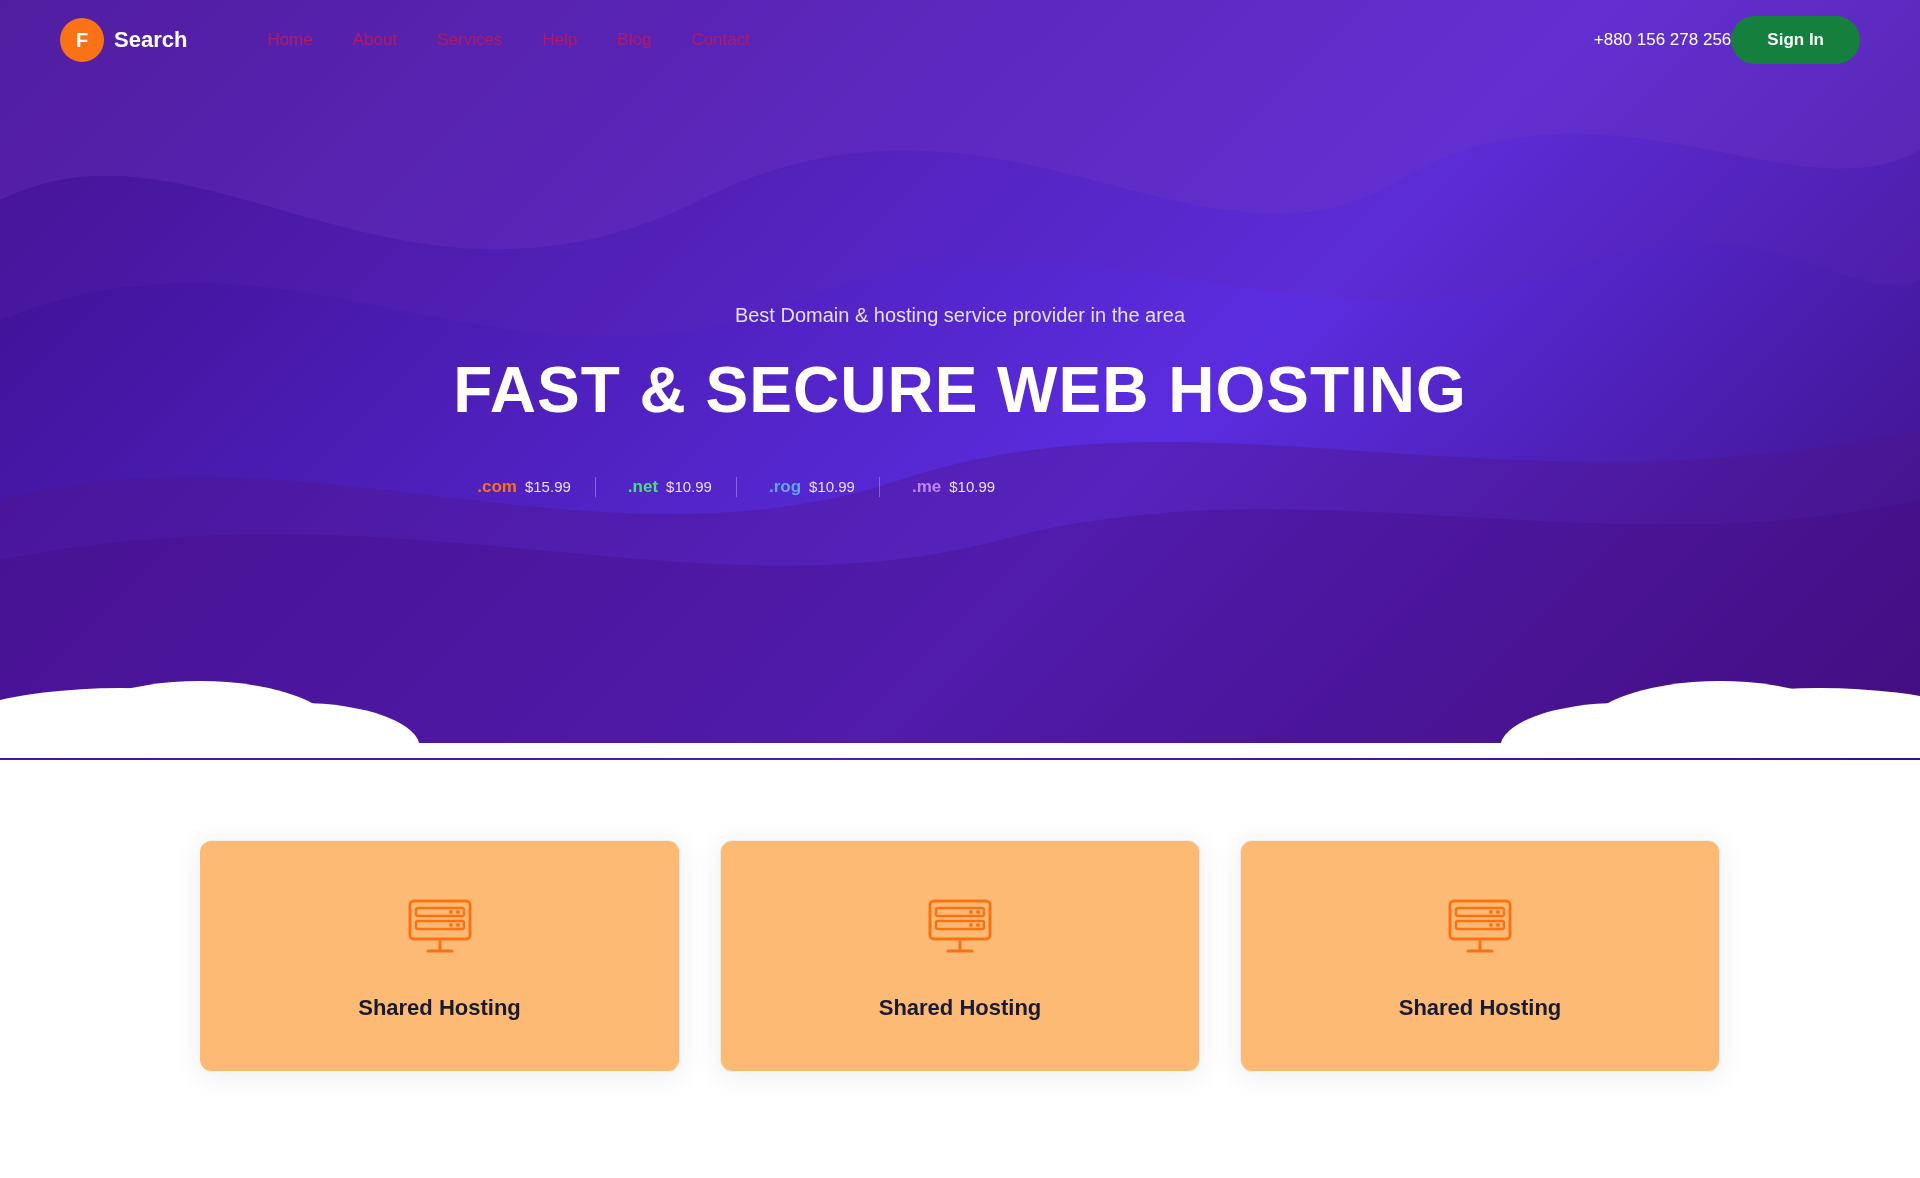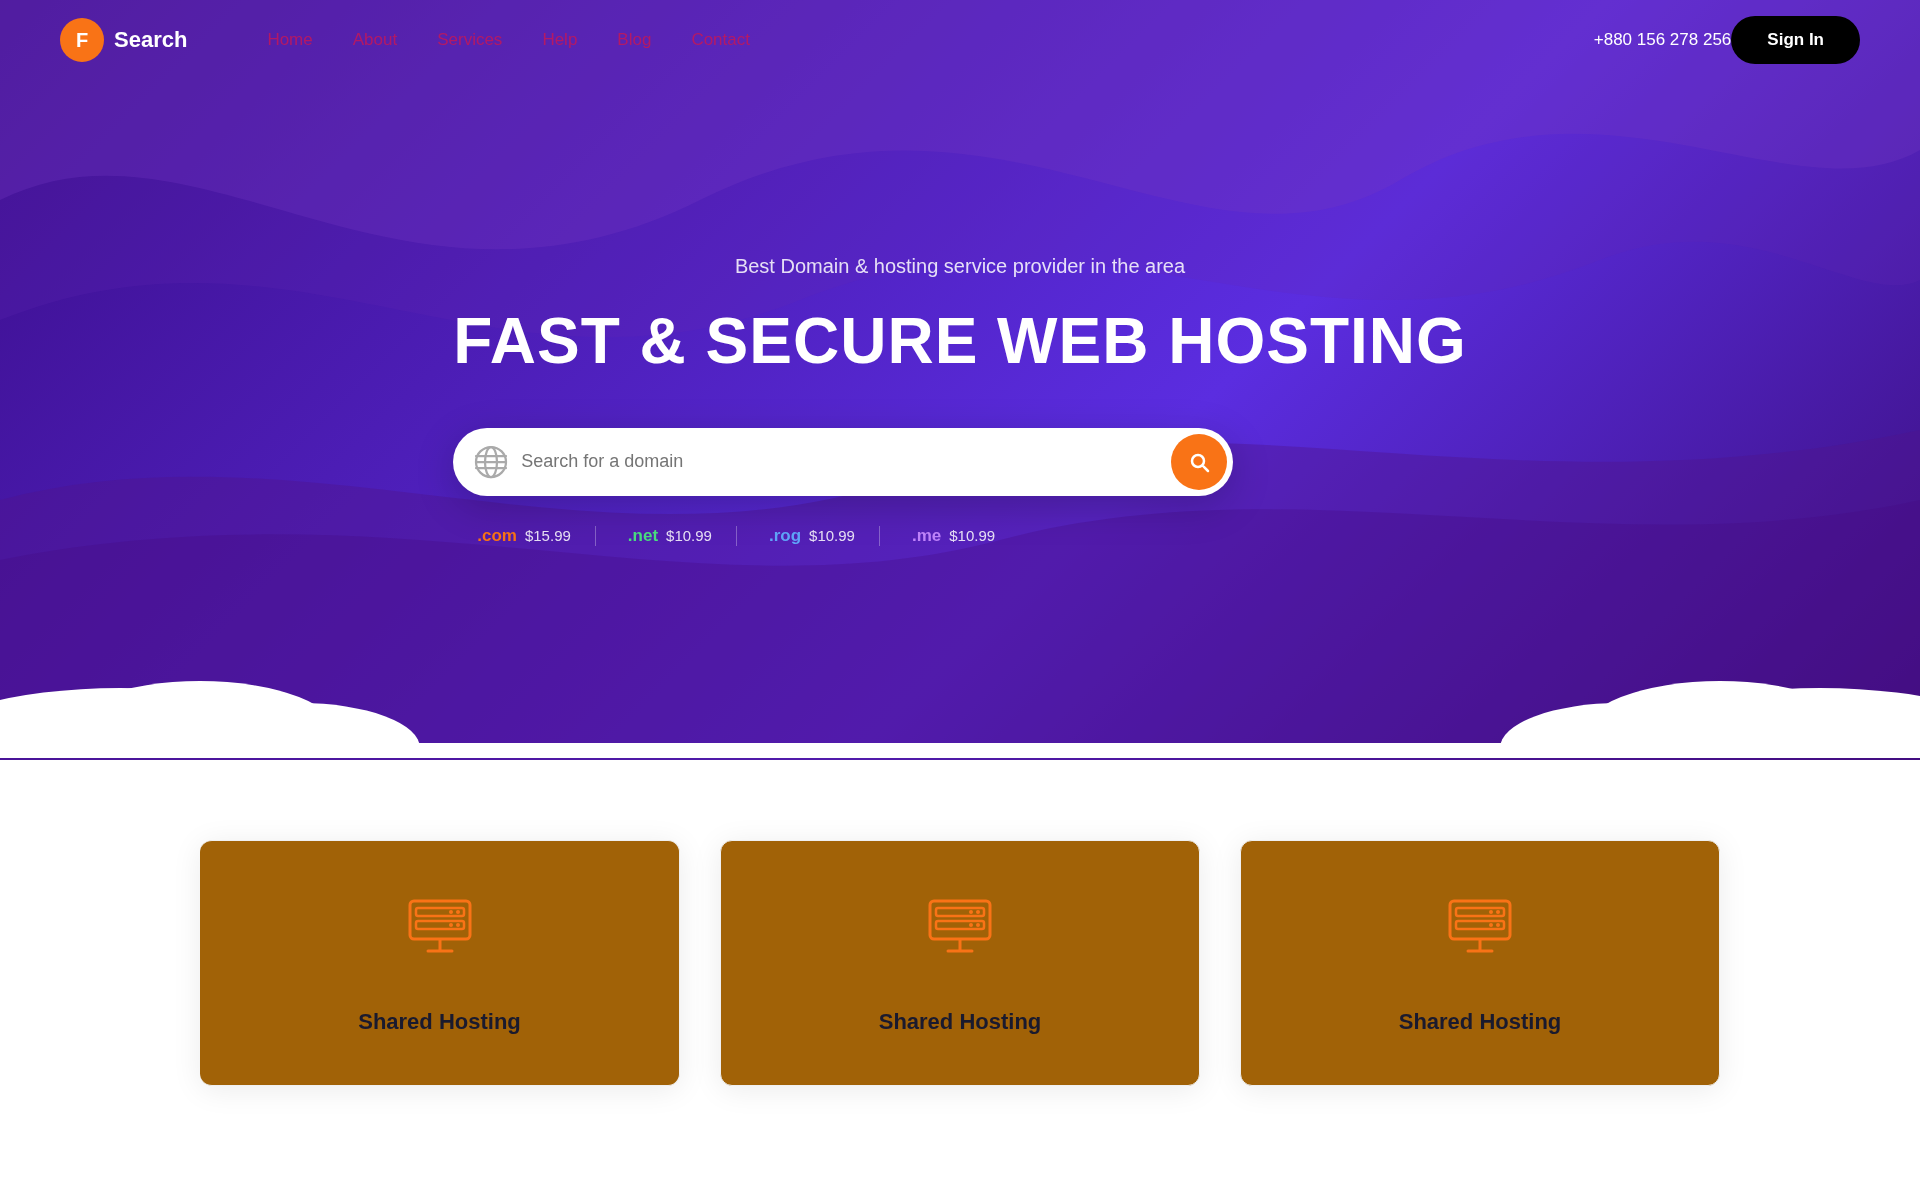--- a/index.html
+++ b/index.html
@@ -73,21 +73,21 @@
       align-items: center;
     }
 
     .phone-number {
       color: white;
       font-size: 17px;
       font-weight: 500;
     }
 
     .sign-in-btn {
-      background: #000000;
+      background: #15803d;
       color: white;
       border: none;
       border-radius: 30px;
       padding: 14px 36px;
       font-size: 17px;
       font-weight: 600;
       cursor: pointer;
     }
 
     
@@ -236,31 +236,30 @@
       padding: 0 80px 60px 80px;
       display: flex;
       gap: 40px;
       justify-content: center;
       position: relative;
       z-index: 7;
       padding-top: 80px;
     }
 
     .hosting-card {
-      background: #a16207;
+      background: #fdba74;
       border-radius: 12px;
       padding: 50px 40px 40px 40px;
       flex: 1;
       max-width: 480px;
       display: flex;
       flex-direction: column;
       align-items: center;
       box-shadow: 0 4px 30px rgba(0,0,0,0.08);
       border: 1px solid #f0f0f0;
-      gap: 14px;
     }
 
     .hosting-card:first-child {
       border-left: none;
     }
 
     .card-icon {
       width: 80px;
       height: 80px;
       margin-bottom: 24px;
@@ -318,35 +317,20 @@
 
       <path d="M0,500 C300,420 600,580 900,480 C1200,380 1500,520 1920,430 L1920,760 L0,760 Z" fill="rgba(80,20,140,0.4)"></path>
       <path d="M0,560 C400,480 700,620 1000,540 C1300,460 1600,570 1920,500 L1920,760 L0,760 Z" fill="rgba(70,10,130,0.3)"></path>
     </svg>
   </div>
 
   <div class="hero-content">
     <p class="hero-subtitle">Best Domain &amp; hosting service provider in the area</p>
     <h1 class="hero-title">FAST &amp; SECURE WEB HOSTING</h1>
 
-    <div class="search-container">
-      <svg class="search-globe-icon" viewBox="0 0 24 24" fill="none" stroke="#aaa" stroke-width="1.5" stroke-linecap="round" stroke-linejoin="round">
-        <circle cx="12" cy="12" r="10"></circle>
-        <ellipse cx="12" cy="12" rx="4" ry="10"></ellipse>
-        <line x1="2" y1="12" x2="22" y2="12"></line>
-        <line x1="2" y1="8" x2="22" y2="8"></line>
-        <line x1="2" y1="16" x2="22" y2="16"></line>
-      </svg>
-      <input type="text" class="search-input" placeholder="Search for a domain" style="">
-      <button class="search-btn">
-        <svg viewBox="0 0 24 24">
-          <path d="M21 21l-4.35-4.35M17 11A6 6 0 1 1 5 11a6 6 0 0 1 12 0z" stroke="white" stroke-width="2.5" stroke-linecap="round" fill="none"></path>
-        </svg>
-      </button>
-    </div>
 
     <div class="domain-prices">
       <div class="domain-item">
         <span class="domain-ext com">.com</span>
         <span class="domain-price">$15.99</span>
       </div>
       <div class="domain-item">
         <span class="domain-ext net">.net</span>
         <span class="domain-price">$10.99</span>
       </div>

